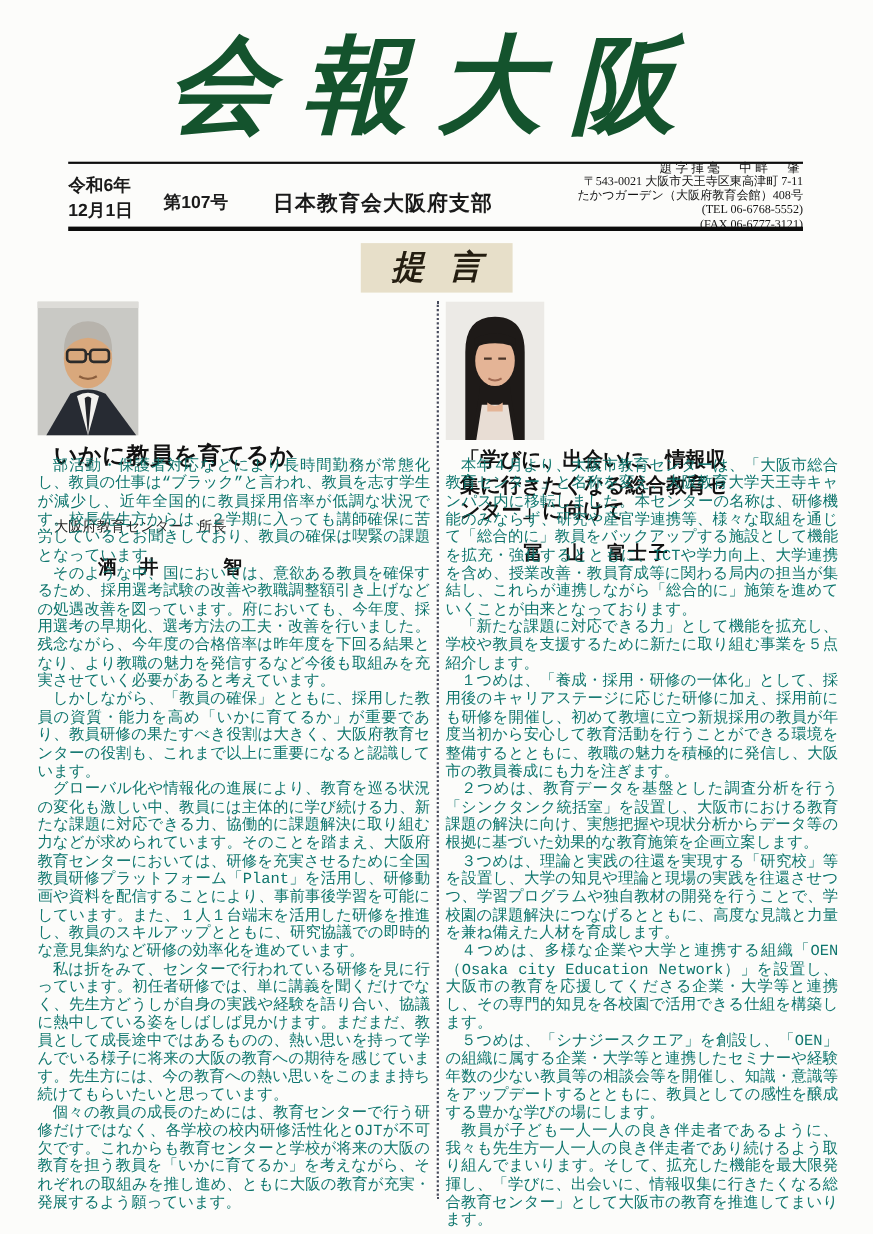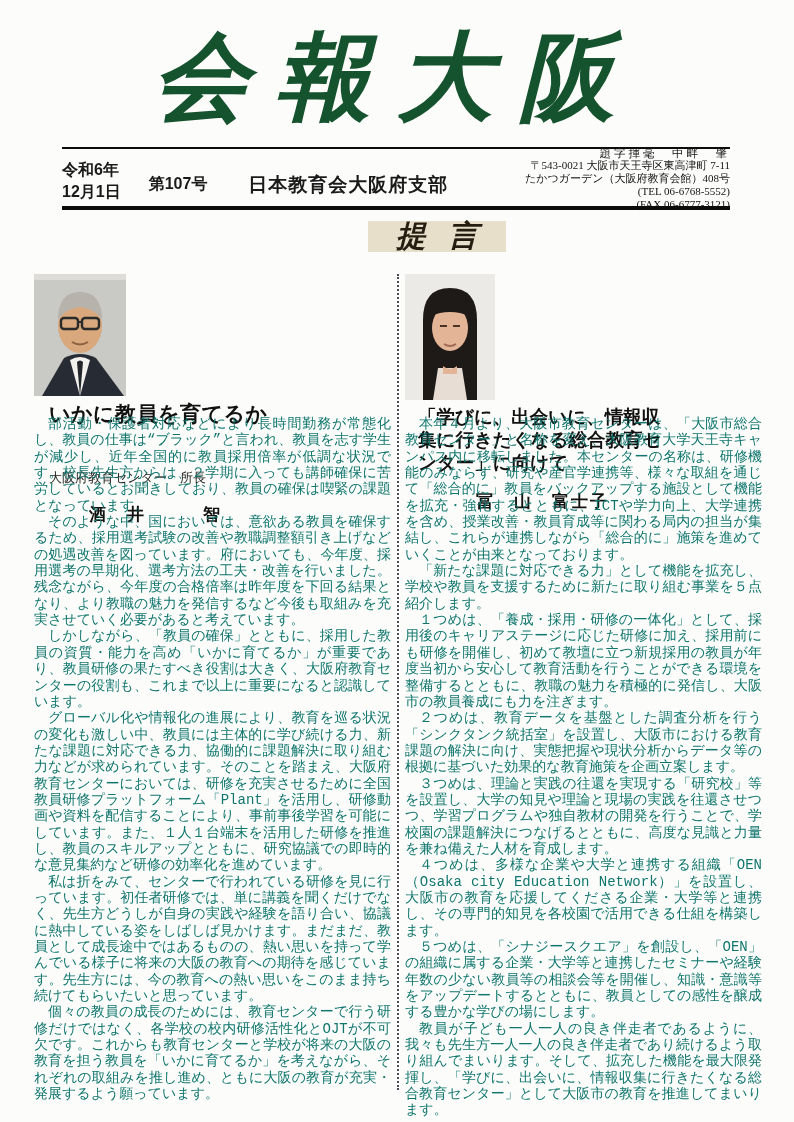--- a/index.html
+++ b/index.html
@@ -34,22 +34,22 @@
     font-size:19px;font-weight:600;padding-top:14px;letter-spacing:1px;white-space:nowrap;
   }
   .address-block{
     text-align:right;font-size:11px;line-height:12.8px;white-space:nowrap;
     padding-top:1px;color:#141414;margin-left:36px;
   }
   .address-block .calligrapher{letter-spacing:3px;font-size:11.5px;}
   
   .banner{
     position:absolute;top:221px;left:50%;transform:translateX(-50%);
-    width:138px;height:31px;background:#e7dfc9;
-    display:flex;align-items:center;justify-content:center;margin-left:40px;
+    width:138px;height:45px;background:#e7dfc9;
+    display:flex;align-items:center;justify-content:center;
   }
   .banner-text{
     font-family:"Liberation Serif",serif;font-weight:bold;font-style:italic;
     font-size:30px;letter-spacing:22px;padding-left:22px;color:#241d10;
   }
   
   .columns{
     position:absolute;top:274px;left:34px;width:728px;height:822px;
     display:flex;
   }

